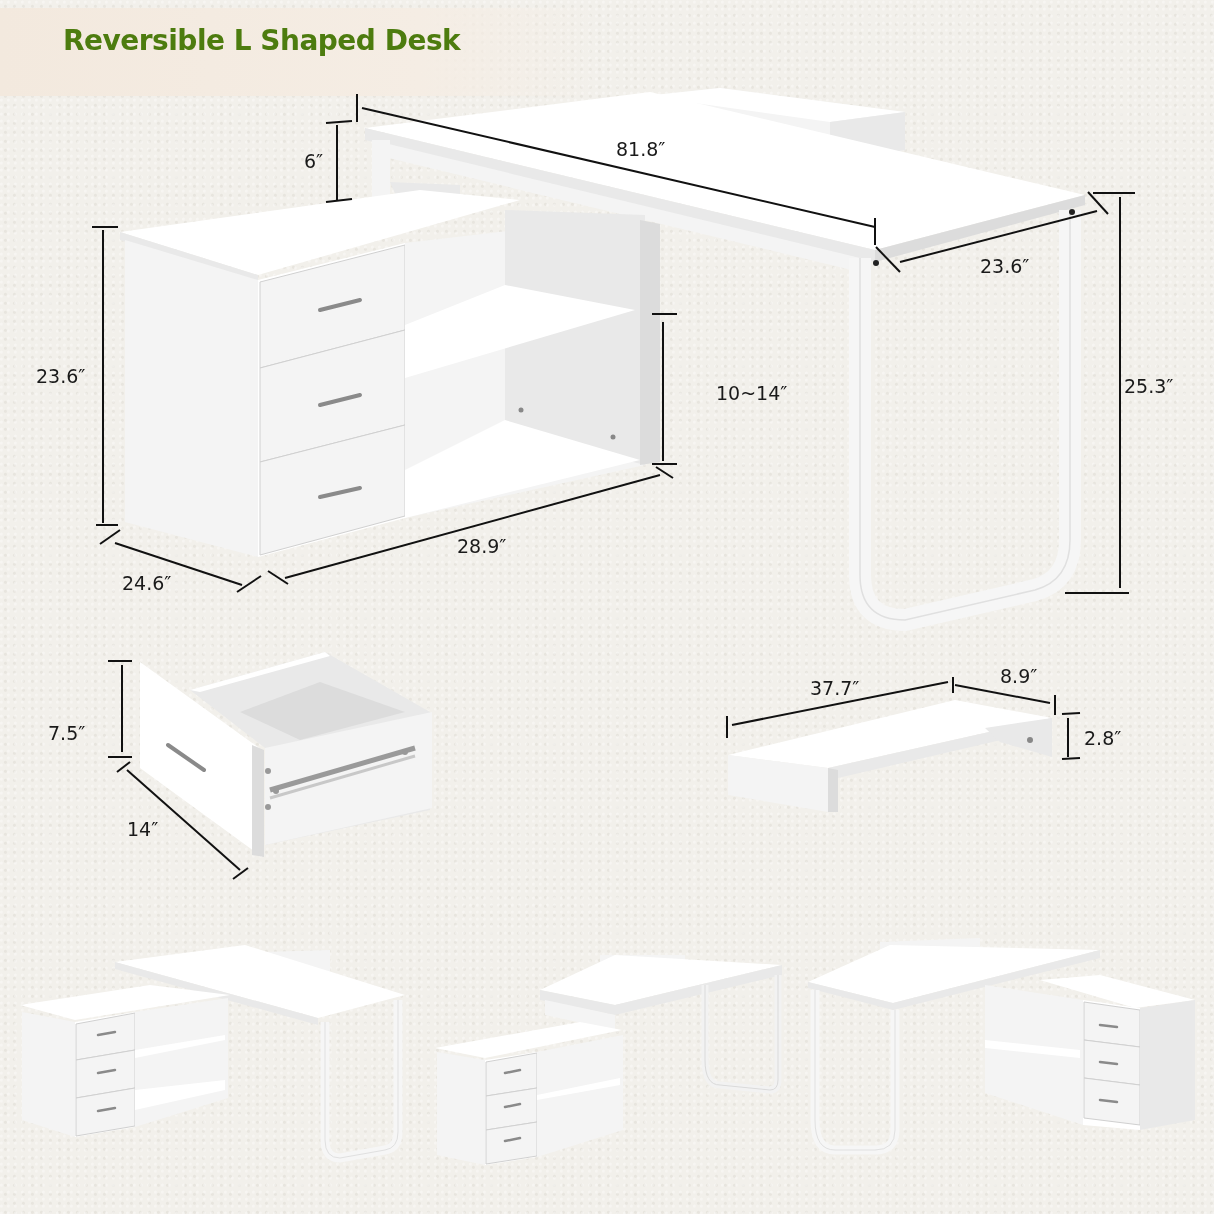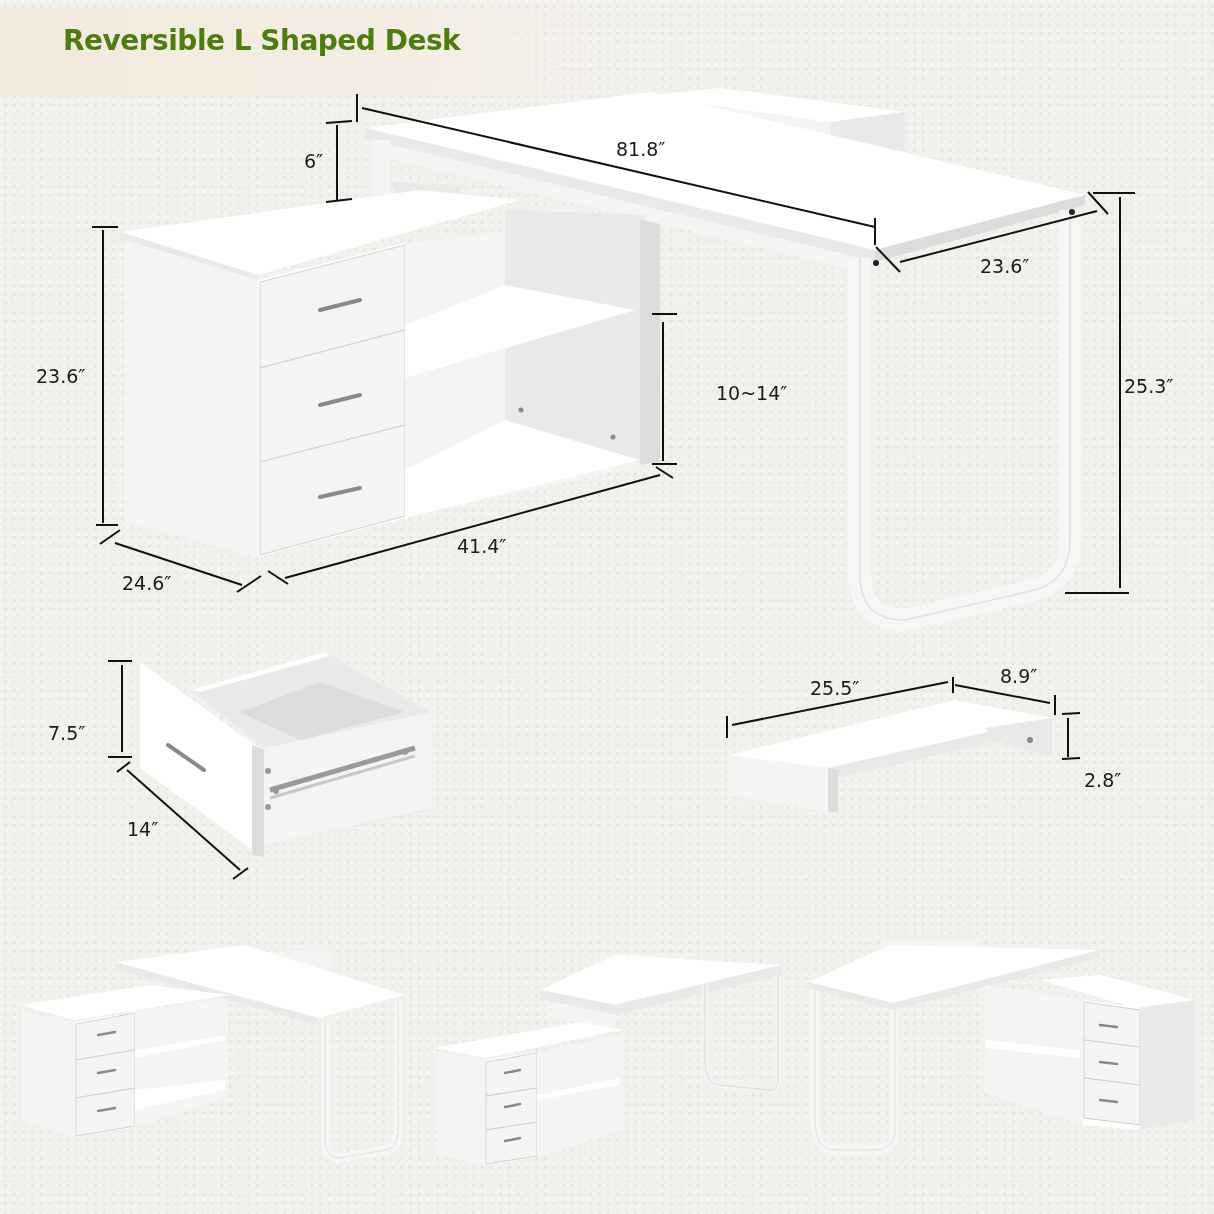--- a/index.html
+++ b/index.html
@@ -120,21 +120,21 @@
   <line class="ln" x1="652" y1="464" x2="677" y2="464"></line>
 </svg>
 
 <div class="dim" style="left:304px; top:150px;">6″</div>
 <div class="dim" style="left:616px; top:138px;">81.8″</div>
 <div class="dim" style="left:980px; top:255px;">23.6″</div>
 <div class="dim" style="left:1124px; top:375px;">25.3″</div>
 <div class="dim" style="left:36px; top:365px;">23.6″</div>
 <div class="dim" style="left:672px; top:382px;margin-left:44px;">10~14″</div>
 <div class="dim" style="left:122px; top:572px;">24.6″</div>
-<div class="dim" style="left:457px; top:535px;">41.4″</div>
+<div class="dim" style="left:457px; top:535px;">28.9″</div>
 
 <svg class="layer" width="1214" height="900">
 
   <polygon class="w3" points="190,690 325,652 430,712 430,810 265,845 265,748"></polygon>
   <polygon class="w1" points="190,690 325,652 330,656 200,692"></polygon>
   <polygon class="w4" points="240,712 320,682 405,712 300,740"></polygon>
   <polygon class="w2" points="265,748 432,712 432,808 265,845"></polygon>
 
   <line x1="270" y1="790" x2="415" y2="748" stroke="#9a9a9a" stroke-width="5"></line>
   <line x1="270" y1="798" x2="415" y2="756" stroke="#c8c8c8" stroke-width="3"></line>
@@ -166,23 +166,23 @@
   <circle cx="1030" cy="740" r="3" fill="#888"></circle>
   <line class="ln" x1="732" y1="725" x2="948" y2="682"></line>
   <line class="ln" x1="727" y1="716" x2="727" y2="738"></line>
   <line class="ln" x1="955" y1="685" x2="1050" y2="703"></line>
   <line class="ln" x1="953" y1="677" x2="953" y2="693"></line>
   <line class="ln" x1="1055" y1="695" x2="1055" y2="715"></line>
   <line class="ln" x1="1068" y1="718" x2="1068" y2="757"></line>
   <line class="ln" x1="1062" y1="714" x2="1080" y2="713"></line>
   <line class="ln" x1="1062" y1="759" x2="1080" y2="758"></line>
 </svg>
-<div class="dim" style="left:810px; top:677px;">25.5″</div>
+<div class="dim" style="left:810px; top:677px;">37.7″</div>
 <div class="dim" style="left:1000px; top:665px;">8.9″</div>
-<div class="dim" style="left:1084px; top:769px;">2.8″</div>
+<div class="dim" style="left:1084px; top:727px;">2.8″</div>
 
 <svg class="layer" width="1214" height="1214">
 
   <g>
     <polygon class="w2" points="230,953 330,950 330,977 230,980"></polygon>
     <polygon class="w1" points="115,962 245,945 405,995 318,1018"></polygon>
     <polygon class="w3" points="115,962 318,1018 318,1025 115,969"></polygon>
     <path d="M325 1022 L325 1140 Q325 1158 340 1158 L385 1150 Q398 1148 398 1132 L398 1000" stroke="#f6f6f6" stroke-width="9" fill="none"></path>
     <path d="M325 1022 L325 1140 Q325 1158 340 1158 L385 1150 Q398 1148 398 1132 L398 1000" stroke="#e0e0e0" stroke-width="1" fill="none"></path>
     <polygon class="w1" points="20,1005 150,985 230,995 75,1020"></polygon>

